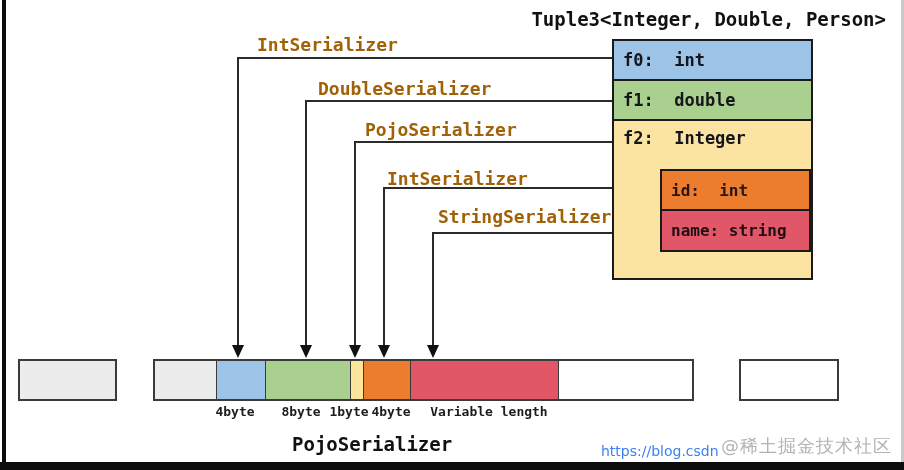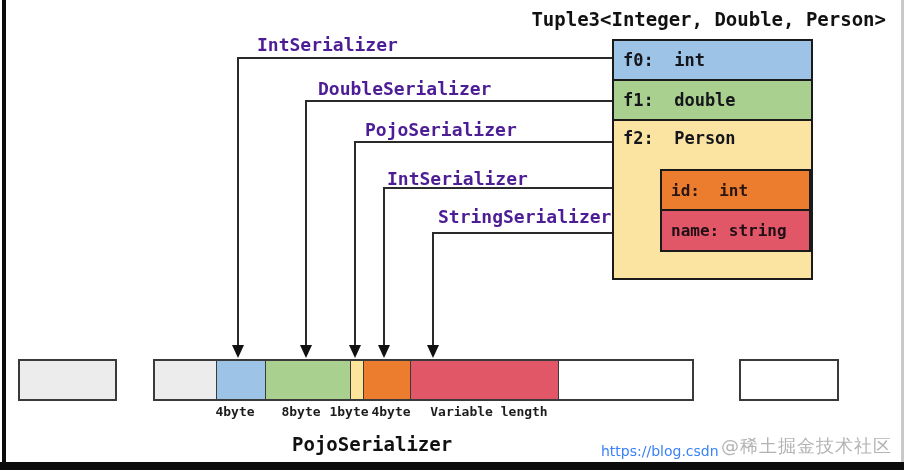--- a/index.html
+++ b/index.html
@@ -13,21 +13,21 @@
   .strip-bottom{position:absolute;left:0;top:462px;width:904px;height:8px;background:#0c0c0c;}
   .strip-right{position:absolute;right:0;top:0;width:3px;height:462px;background:#c9c9c9;}
 
   
   .title{
     position:absolute;top:8px;right:18px;
     font-size:19px;font-weight:bold;color:#111;letter-spacing:0px;white-space:pre;
   }
 
   
-  .ser-label{position:absolute;font-size:18px;font-weight:bold;color:#4c1d95;white-space:pre;}
+  .ser-label{position:absolute;font-size:18px;font-weight:bold;color:#a16207;white-space:pre;}
   .hline{position:absolute;height:2px;background:#2a2a2a;}
   .vline{position:absolute;width:2px;background:#2a2a2a;}
   .arrow-down{
     position:absolute;width:0;height:0;
     border-left:6px solid transparent;border-right:6px solid transparent;
     border-top:13px solid #111;
   }
 
   
   .tuple-box{
@@ -113,21 +113,21 @@
   <div class="arrow-down" style="left:378px;top:345px;"></div>
 
   <div class="ser-label" style="left:438px;top:206px;">StringSerializer</div>
   <div class="hline" style="left:433px;top:232px;width:215px;"></div>
   <div class="vline" style="left:432px;top:232px;height:114px;"></div>
   <div class="arrow-down" style="left:427px;top:345px;"></div>
 
   <div class="tuple-box">
     <div class="trow trow-f0">f0:  int</div>
     <div class="trow trow-f1">f1:  double</div>
-    <div class="trow trow-f2">f2:  Person</div>
+    <div class="trow trow-f2">f2:  Integer</div>
     <div class="pbox pbox-id">id:  int</div>
     <div class="pbox pbox-name">name: string</div>
   </div>
 
   <div class="bar bar-left"></div>
   <div class="bar bar-main">
     <div class="seg seg-free"></div>
     <div class="seg seg-int1"></div>
     <div class="seg seg-double"></div>
     <div class="seg seg-header"></div>

